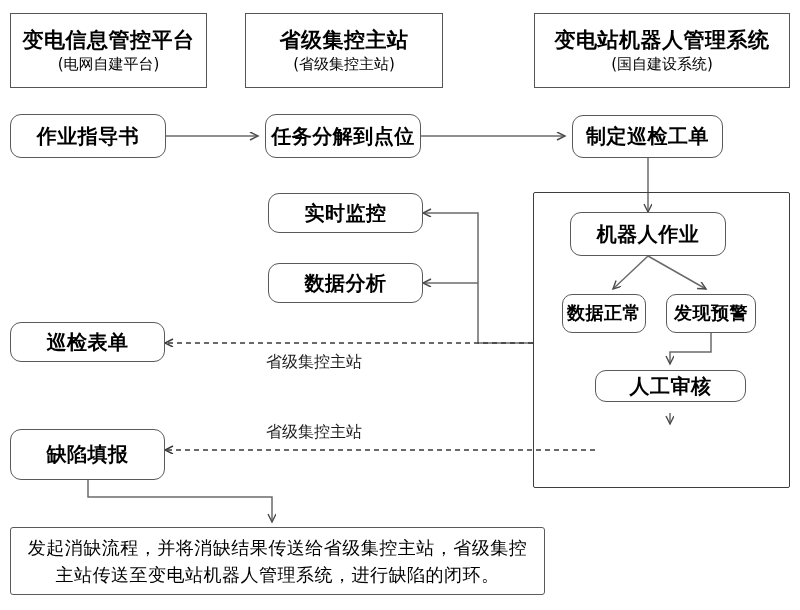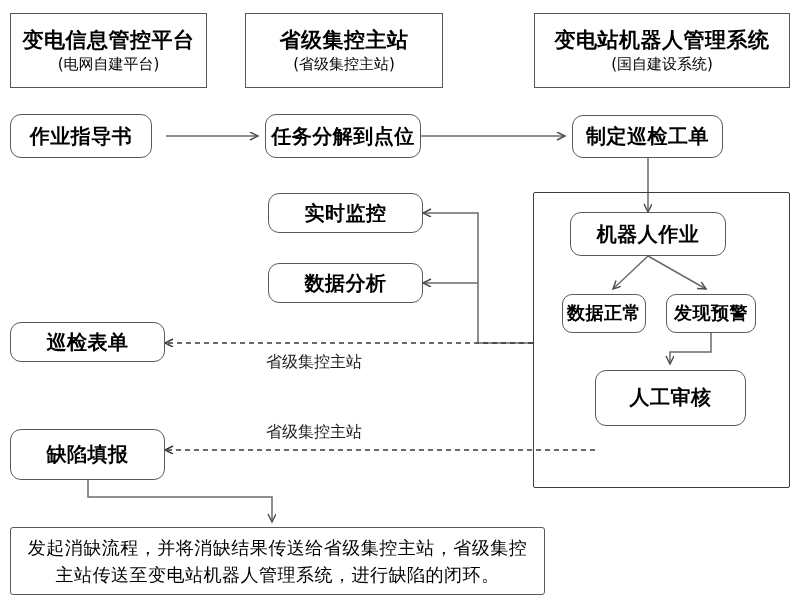--- a/index.html
+++ b/index.html
@@ -115,21 +115,21 @@
     <span class="t2">(省级集控主站)</span>
   </div>
 
   <div class="node header-box" style="left:534px;top:13px;width:256px;height:75px;">
     <span class="t1">变电站机器人管理系统</span>
     <span class="t2">(国自建设系统)</span>
   </div>
 
   <div class="group-box" style="left:533px;top:192px;width:257px;height:296px;"></div>
 
-  <div class="node proc" style="left:10px;top:114px;width:142px;height:44px;">
+  <div class="node proc" style="left:10px;top:114px;width:156px;height:44px;">
     <span class="t1">作业指导书</span>
   </div>
 
   <div class="node proc" style="left:265px;top:114px;width:156px;height:44px;">
     <span class="t1">任务分解到点位</span>
   </div>
 
   <div class="node proc" style="left:572px;top:115px;width:151px;height:43px;">
     <span class="t1">制定巡检工单</span>
   </div>
@@ -155,21 +155,21 @@
   </div>
 
   <div class="node proc-sm" style="left:562px;top:294px;width:84px;height:39px;">
     <span class="t1">数据正常</span>
   </div>
 
   <div class="node proc-sm" style="left:666px;top:294px;width:90px;height:39px;">
     <span class="t1">发现预警</span>
   </div>
 
-  <div class="node proc" style="left:595px;top:370px;width:151px;height:56px;font-family:Liberation Mono, monospace;">
+  <div class="node proc" style="left:595px;top:370px;width:151px;height:32px;">
     <span class="t1">人工审核</span>
   </div>
 
 
   <div class="edge-label" style="left:266px;top:352px;">省级集控主站</div>
 
   <div class="edge-label" style="left:266px;top:422px;">省级集控主站</div>
 
   <div class="node note-box" style="left:10px;top:527px;width:535px;height:68px;">
     <span class="t1">发起消缺流程，并将消缺结果传送给省级集控主站，省级集控主站传送至变电站机器人管理系统，进行缺陷的闭环。</span>

